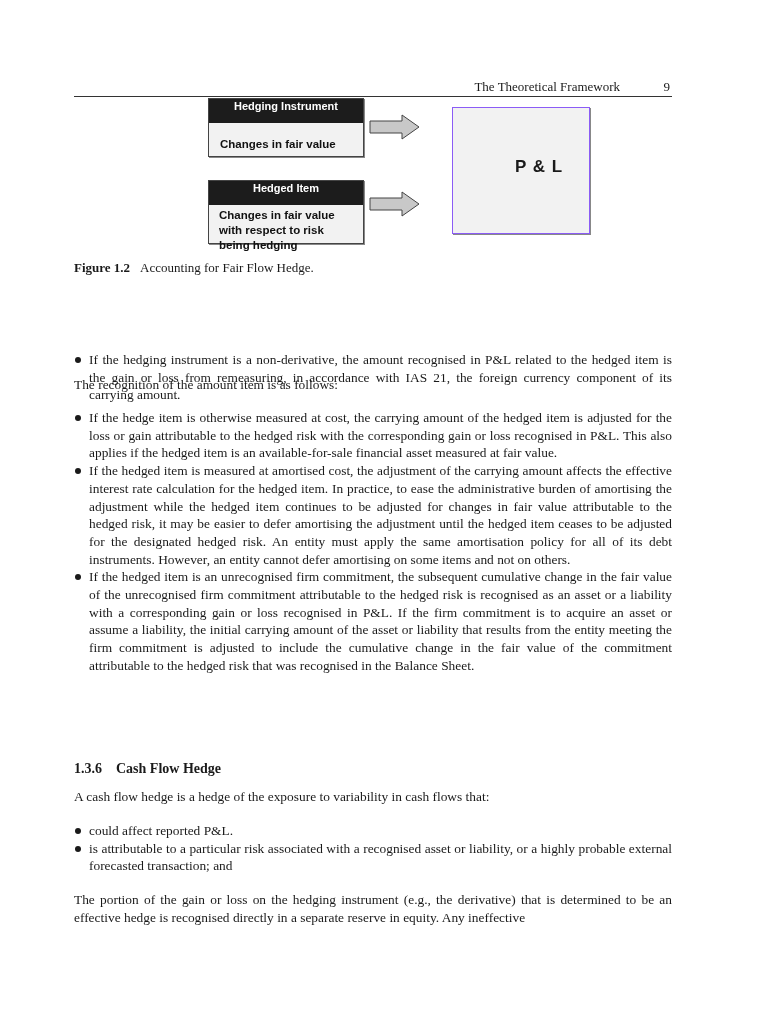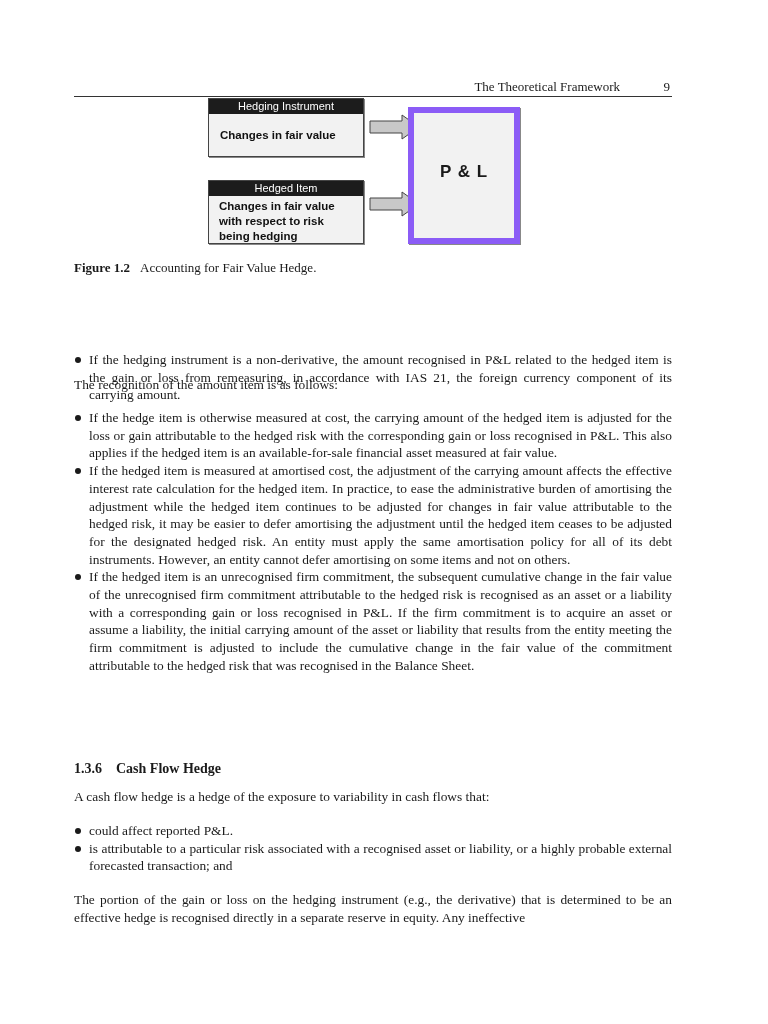--- a/index.html
+++ b/index.html
@@ -8,25 +8,25 @@
   .abs { position: absolute; }
 
   
   .run-head { left: 74px; top: 66px; width: 598px; height: 18px; border-bottom: 1px solid #333; margin-top: 12px; }
   .run-title { position: absolute; right: 52px; top: 1px; font-size: 13px; }
   .run-page { position: absolute; right: 2px; top: 1px; font-size: 13px; }
 
   
   .diag-box { border: 1px solid #444; background: #f2f2f2; box-shadow: 1px 1px 0 #888; }
   .diag-head { background: #1c1c1c; color: #fff; font-family: "Liberation Sans", "DejaVu Sans", sans-serif;
-               font-weight: normal; font-size: 11px; text-align: center; line-height: 15px; height: 15px; }
+               font-weight: bold; font-size: 11px; text-align: center; line-height: 15px; height: 24px; }
   .diag-body { font-family: "Liberation Sans", "DejaVu Sans", sans-serif; font-weight: bold; font-size: 11.5px; color: #111; }
   .arrow { width: 52px; height: 26px; }
-  .pl-box { left: 408px; top: 107px; width: 100px; height: 125px; border: 6px solid #8b5cf6; background: #f2f2f2;
-            box-shadow: 1px 1px 0 #888; display: flex; align-items: center; justify-content: center; }
+  .pl-box { left: 452px; top: 107px; width: 100px; height: 125px; border: 1px solid #8b5cf6; background: #f2f2f2;
+            box-shadow: 1px 1px 0 #888; display: flex; align-items: center; justify-content: center; padding-left: 36px; }
   .pl-label { font-family: "Liberation Sans", "DejaVu Sans", sans-serif; font-weight: bold; font-size: 17px; letter-spacing: 1px; margin-top: -8px; }
 
   .caption { left: 74px; top: 260px; font-size: 13px; }
   .caption b { font-weight: bold; margin-right: 10px; }
 
   .text-block { left: 74px; width: 598px; font-size: 13.4px; line-height: 17.7px; text-align: justify; }
   .bullet { position: relative; padding-left: 15px; }
   .bullet::before { content: ""; position: absolute; left: 1px; top: 6px; width: 6px; height: 6px; border-radius: 50%; background: #1a1a1a; }
   .para { margin: 0; }
   .section-head { left: 74px; top: 761px; font-size: 14px; font-weight: bold; }
@@ -62,21 +62,21 @@
   <svg class="abs arrow" style="left:369px; top:191px;" viewBox="0 0 52 26">
     <polygon points="1,7 33,7 33,1 50,13 33,25 33,19 1,19" fill="#c8c8c8" stroke="#444" stroke-width="1"></polygon>
   </svg>
 
   <div class="abs pl-box">
     <span class="pl-label">P &amp; L</span>
   </div>
 </div>
 
 <div class="abs caption">
-  <b>Figure 1.2</b><span>Accounting for Fair Value Hedge.</span>
+  <b>Figure 1.2</b><span>Accounting for Fair Flow Hedge.</span>
 </div>
 
 <div class="abs text-block" style="top:306px;margin-top:45px;">
   <div class="bullet">If the hedging instrument is a non-derivative, the amount recognised in P&amp;L related to the hedged item is the gain or loss from remeasuring, in accordance with IAS 21, the foreign currency component of its carrying amount.</div>
 </div>
 
 <div class="abs text-block" style="top:376px;">
   <p class="para">The recognition of the amount item is as follows:</p>
 </div>
 

